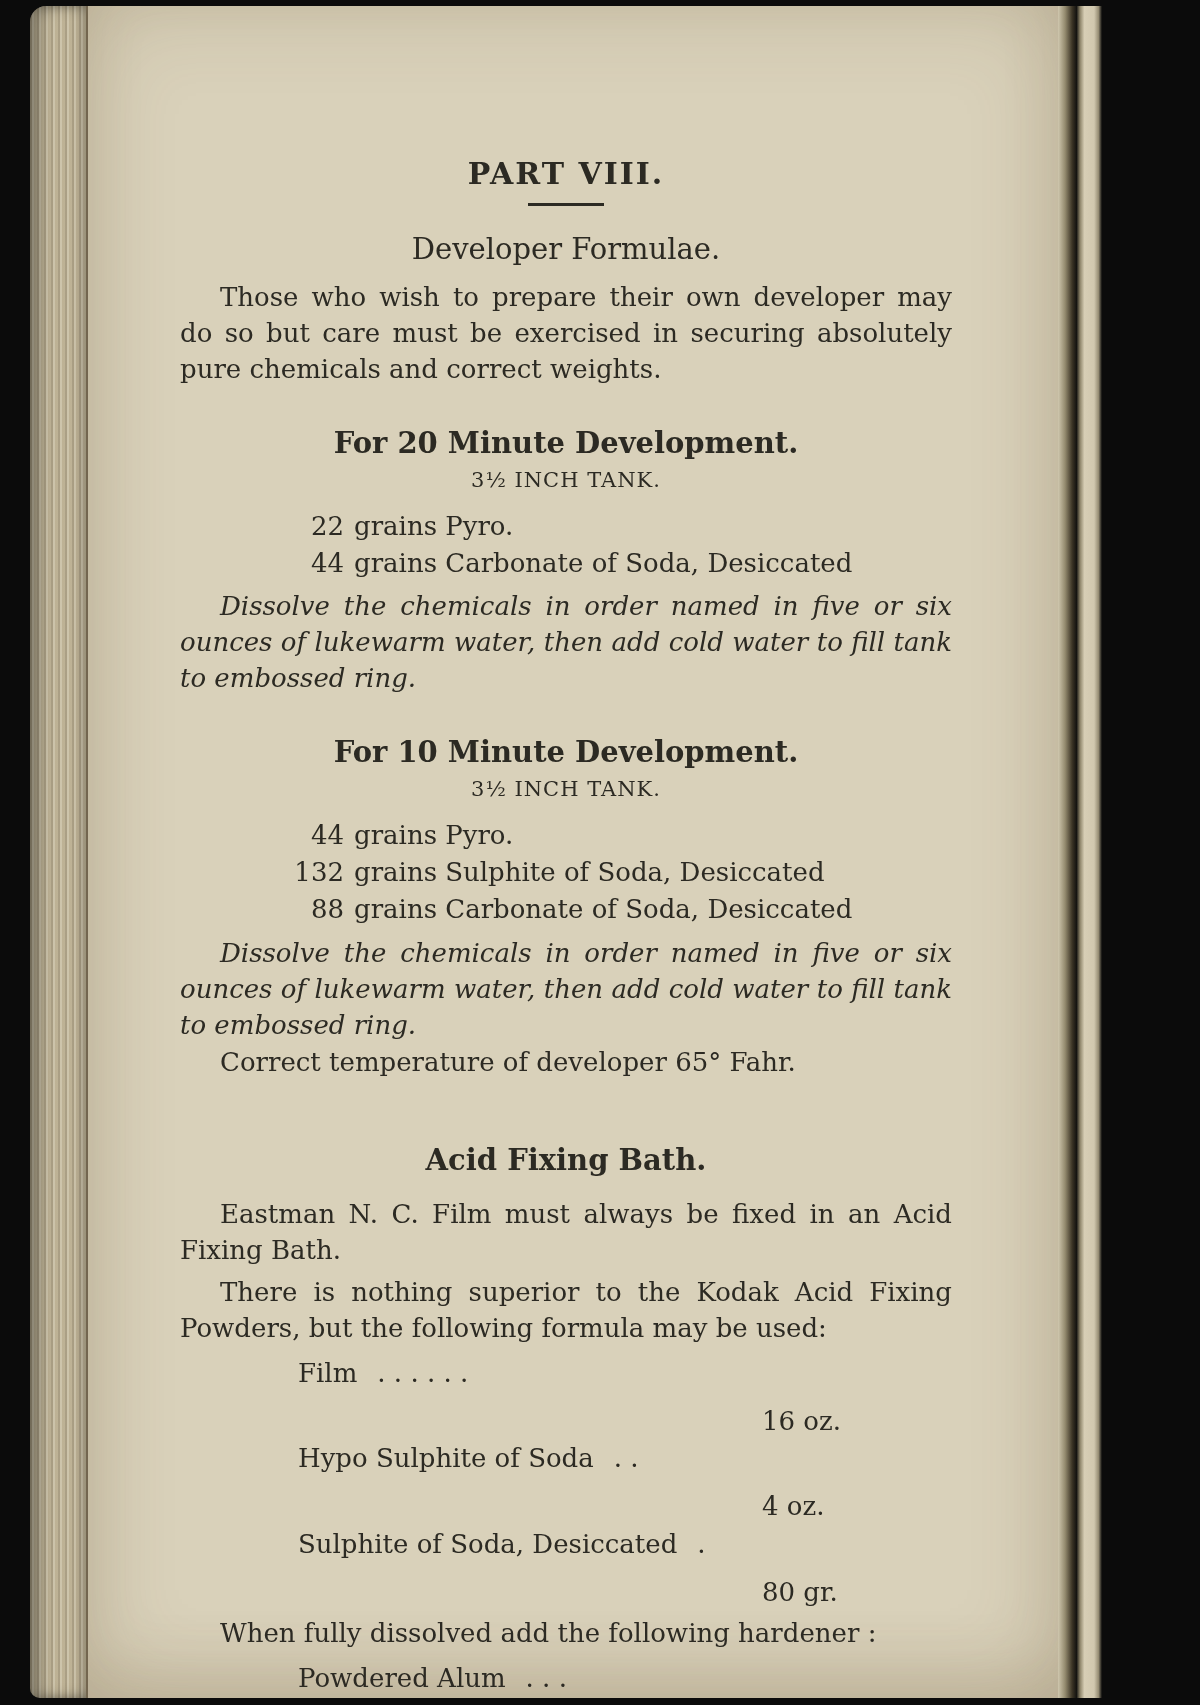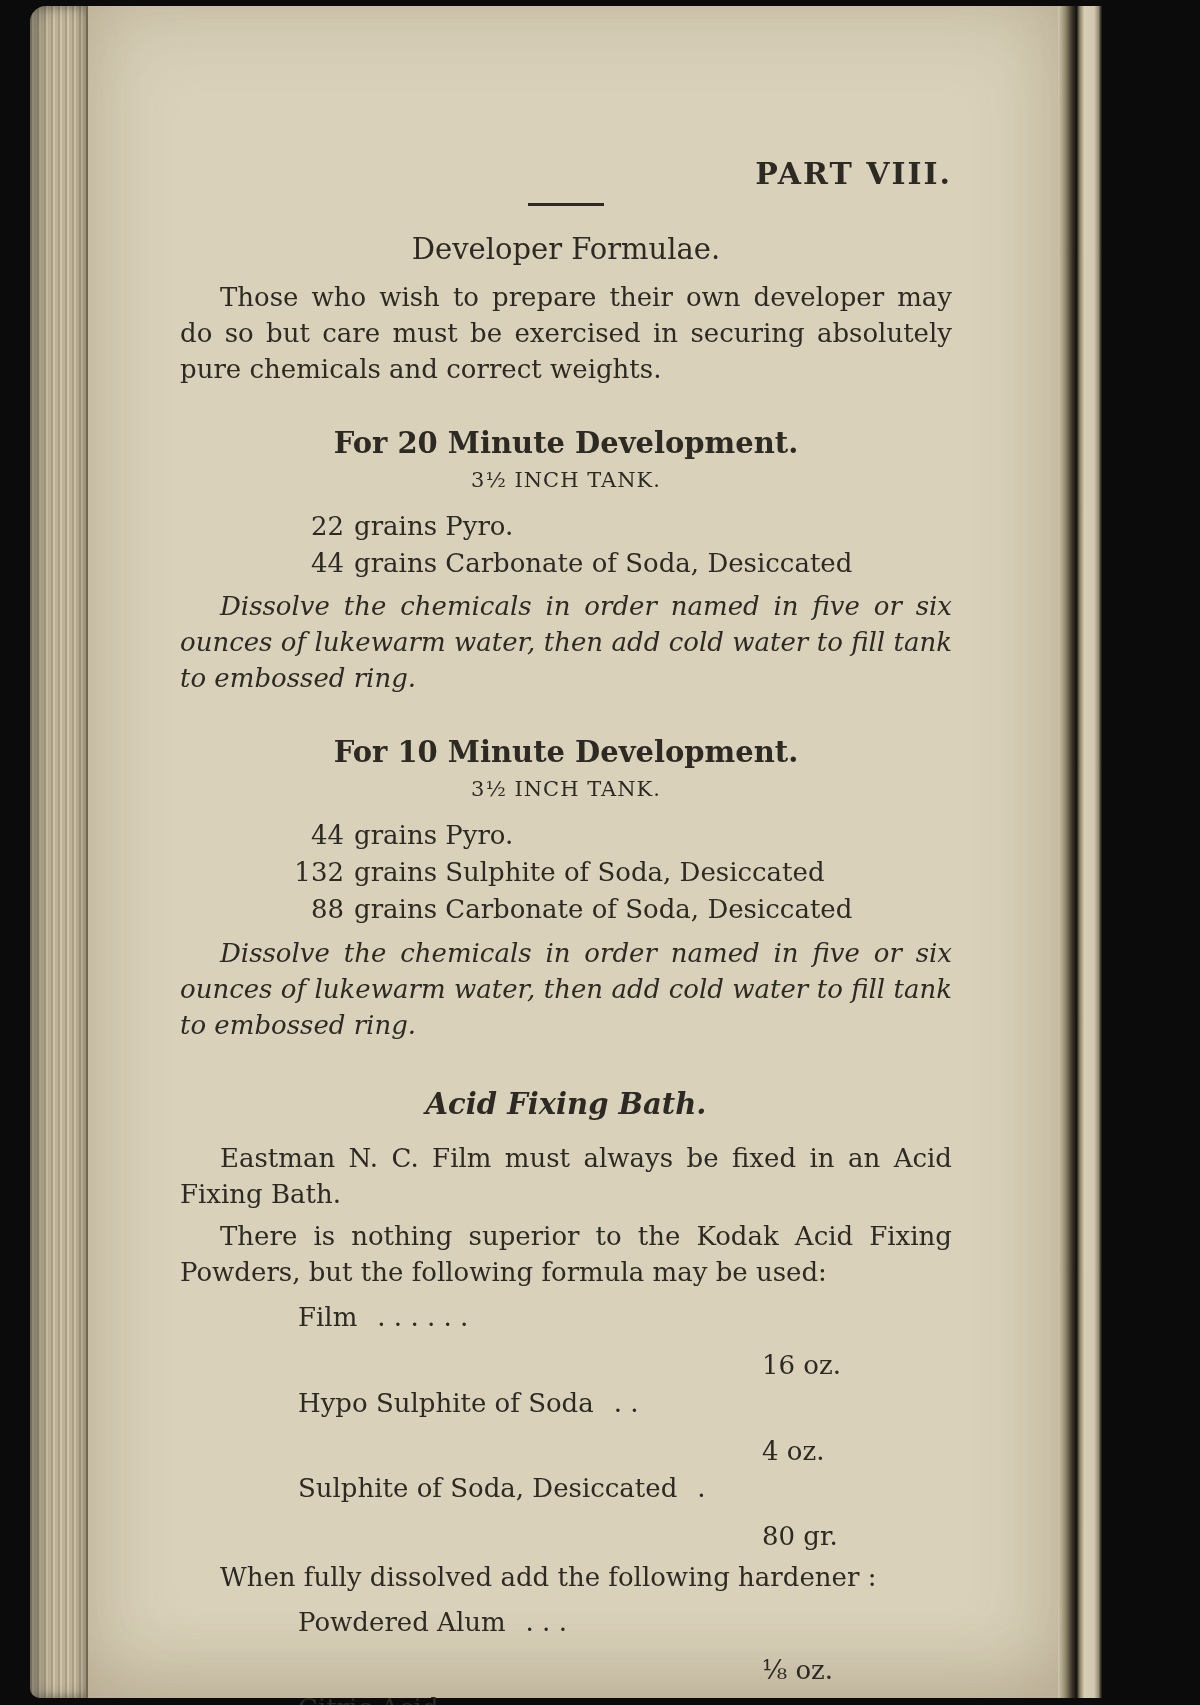--- a/index.html
+++ b/index.html
@@ -38,21 +38,21 @@
     box-shadow:inset 0 0 90px rgba(95,75,40,0.20), inset 0 -30px 60px rgba(95,75,40,0.12);
   }
   
   .gutter {
     width:44px;
     background:linear-gradient(90deg,
       #cfc7ae 0%, #948b6f 16%, #3c3526 32%, #141310 42%,
       #8d8469 50%, #d7ceb5 60%, #d1c8af 82%, #978e75 92%, #0b0b0b 100%);
   }
   .part-title {
-    text-align:right; font-weight:bold;
+    text-align:center; font-weight:bold;
     font-size:30px; letter-spacing:2px;
   }
   .title-rule {
     width:76px; height:3px; background:#2c2a23;
     margin:12px auto 26px;
   }
   .section-title {
     text-align:center; font-weight:normal;
     font-size:29px; margin-bottom:14px;
   }
@@ -66,21 +66,21 @@
   }
   .tank-line {
     text-align:center; font-size:21px;
     letter-spacing:1px; margin:8px 0 16px;
   }
   .grain-list { margin-left:108px; font-size:26px; line-height:1.42; }
   .grain-item { display:flex; }
   .grain-qty { width:56px; text-align:right; margin-right:10px; }
   .note { margin-top:8px;font-style:italic; }
   .temp-line { margin-top:2px; }
-  .fix-heading { margin-bottom:20px; margin-top:44px;font-style:italic; }
+  .fix-heading { margin-bottom:20px; margin-top:62px; }
   .fix-para { margin-top:6px; }
   .form-rows { margin-top:8px; }
   .form-row {
     display:flex; margin-left:118px; width:556px;
     font-size:26px; line-height:1.45;
   }
   .form-label { white-space:nowrap; }
   .form-dots {
     flex:1; padding-left:20px; overflow:hidden;
     white-space:nowrap; color:#2c2a23;
@@ -129,20 +129,21 @@
       <div class="grain-item">
         <span class="grain-qty">132</span>
         <span>grains Sulphite of Soda, Desiccated</span>
       </div>
       <div class="grain-item">
         <span class="grain-qty">88</span>
         <span>grains Carbonate of Soda, Desiccated</span>
       </div>
     </div>
     <p class="para note">Dissolve the chemicals in order named in five or six ounces of lukewarm water, then add cold water to fill tank to embossed ring.</p>
+    <p class="para temp-line">Correct temperature of developer 65° Fahr.</p>
 
     <div class="sub-heading fix-heading">Acid Fixing Bath.</div>
     <p class="para">Eastman N. C. Film must always be fixed in an Acid Fixing Bath.</p>
     <p class="para fix-para">There is nothing superior to the Kodak Acid Fixing Powders, but the following formula may be used:</p>
 
     <div class="form-rows">
       <div class="form-row">
         <span class="form-label">Film</span>
         <span class="form-dots">.   .   .   .   .   .</span>
         <span class="form-amount">16 oz.</span>

